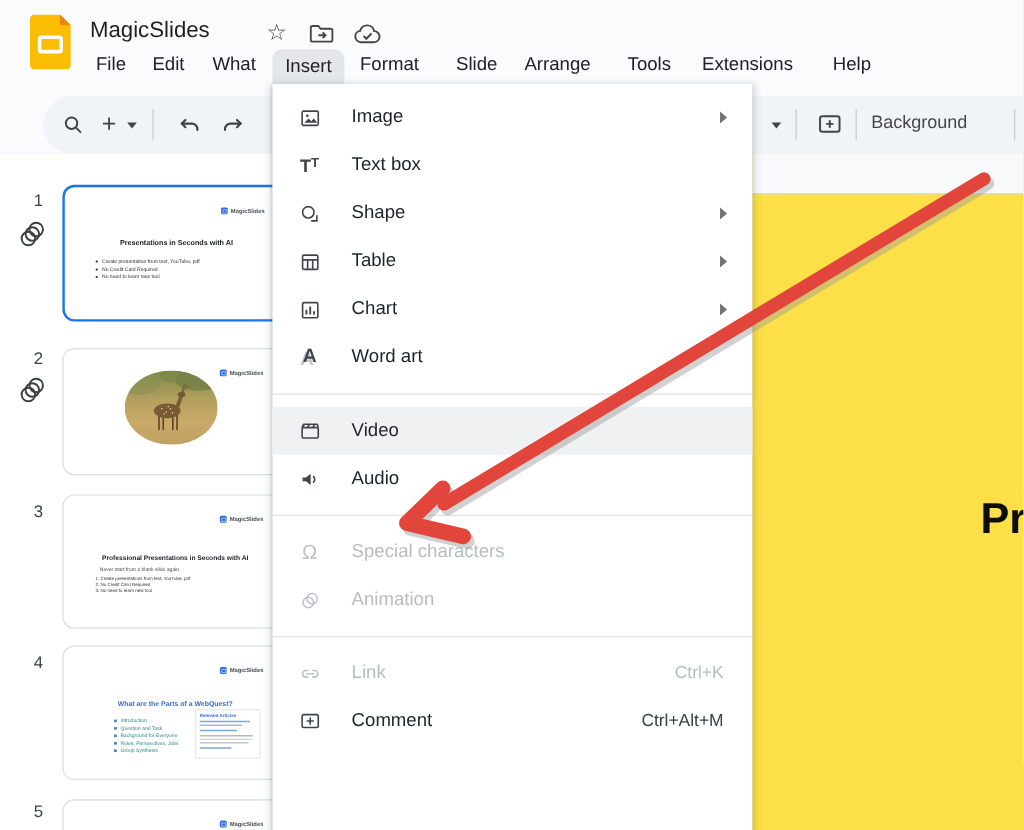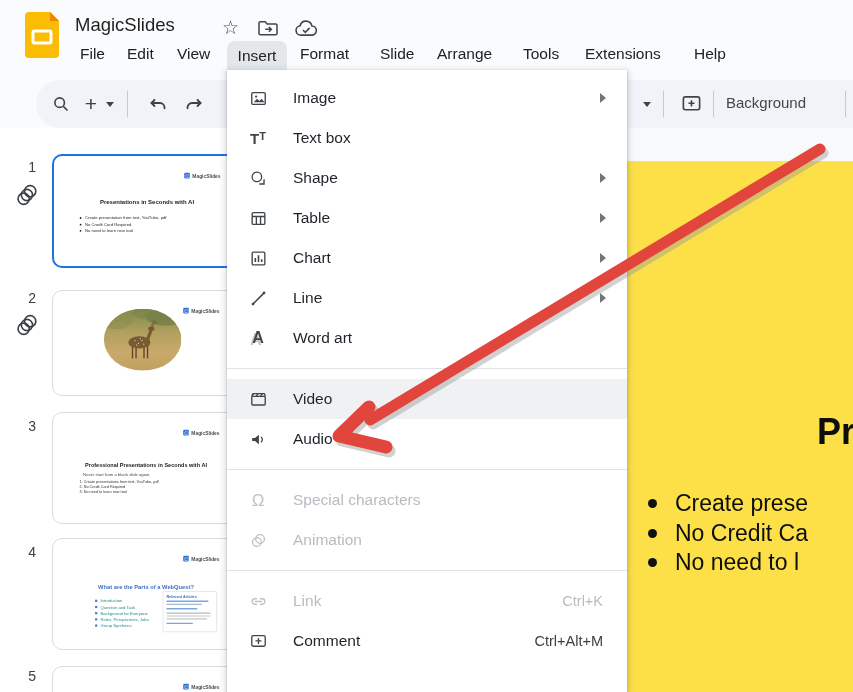--- a/index.html
+++ b/index.html
@@ -95,21 +95,21 @@
       </svg>
     </span>
     <span class="hicon" style="left:294px;top:19px;">
       <svg width="25" height="19" viewBox="0 0 26 20" fill="none" stroke="#444746" stroke-width="1.7">
         <path d="M7 17a5 5 0 0 1-.7-9.95A6.3 6.3 0 0 1 18.6 7.3 4.4 4.4 0 0 1 18.4 17z"></path>
         <path d="M9.3 11.6l2.4 2.4 4.6-4.6"></path>
       </svg>
     </span>
     <span class="menubar-item" style="left:80px">File</span>
     <span class="menubar-item" style="left:127px">Edit</span>
-    <span class="menubar-item" style="left:177px">View</span>
+    <span class="menubar-item" style="left:177px">What</span>
     <span class="insert-bg">Insert</span>
     <span class="menubar-item" style="left:300px">Format</span>
     <span class="menubar-item" style="left:380px">Slide</span>
     <span class="menubar-item" style="left:437px">Arrange</span>
     <span class="menubar-item" style="left:523px">Tools</span>
     <span class="menubar-item" style="left:585px">Extensions</span>
     <span class="menubar-item" style="left:694px">Help</span>
 
     <div class="toolbar">
       <span class="ticon" style="left:10px;width:30px;">
@@ -312,34 +312,20 @@
             <span class="lsq"></span>
             <span>MagicSlides</span>
           </span>
       </div>
     </div>
   </div>
 
   <div class="topband"></div>
   <div class="slide-edge"></div>
   <div class="cv-title">Pr</div>
-  <div class="cv-bullets">
-    <div class="cv-row">
-        <span class="cv-dot"></span>
-        <span class="cv-txt">Create prese</span>
-      </div>
-    <div class="cv-row">
-        <span class="cv-dot"></span>
-        <span class="cv-txt">No Credit Ca</span>
-      </div>
-    <div class="cv-row">
-        <span class="cv-dot"></span>
-        <span class="cv-txt">No need to l</span>
-      </div>
-  </div>
 
   <div class="menu">
     <div class="mrow">
       <span class="mi">
         <svg width="19" height="19" viewBox="0 0 24 24" fill="none" stroke="currentColor" stroke-width="1.7">
           <rect x="3.5" y="4.5" width="17" height="15" rx="1.6"></rect>
           <circle cx="9" cy="9.5" r="1.4" fill="currentColor" stroke="none"></circle>
           <path d="M6 16.8l4.2-4.6 3 3 2.6-2.8 3.7 4.4z" fill="currentColor" stroke="none"></path>
         </svg>
         </span>
@@ -371,31 +357,20 @@
       <span class="sub"></span>
     </div>
     <div class="mrow">
       <span class="mi">
         <svg width="19" height="19" viewBox="0 0 24 24" fill="none" stroke="currentColor" stroke-width="1.7">
           <rect x="4" y="4" width="16" height="16" rx="1.5"></rect>
           <path d="M8 16.5v-5M12 16.5V8M16 16.5v-3.5" stroke-width="2"></path>
         </svg>
         </span>
       <span class="ml">Chart</span>
-      <span class="sub"></span>
-    </div>
-    <div class="mrow">
-      <span class="mi">
-        <svg width="19" height="19" viewBox="0 0 24 24" fill="none" stroke="currentColor" stroke-width="1.9" stroke-linecap="round">
-          <path d="M5.5 18.5l13-13"></path>
-          <circle cx="5" cy="19" r="1.7" fill="currentColor" stroke="none"></circle>
-          <circle cx="19" cy="5" r="1.7" fill="currentColor" stroke="none"></circle>
-        </svg>
-        </span>
-      <span class="ml">Line</span>
       <span class="sub"></span>
     </div>
     <div class="mrow">
       <span class="mi wa">
           <span class="sh">A</span>
           <span class="fr">A</span>
         </span>
       <span class="ml">Word art</span>
     </div>
 

